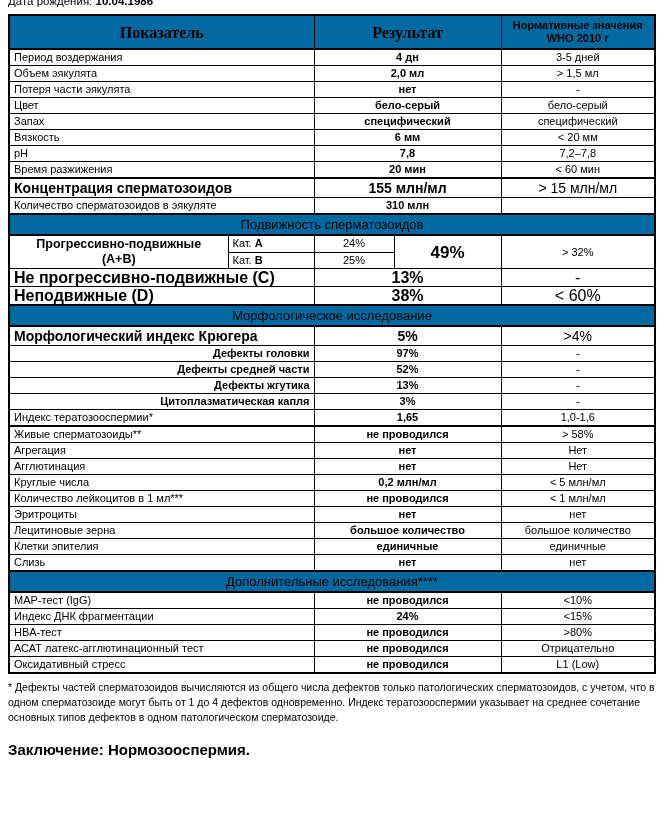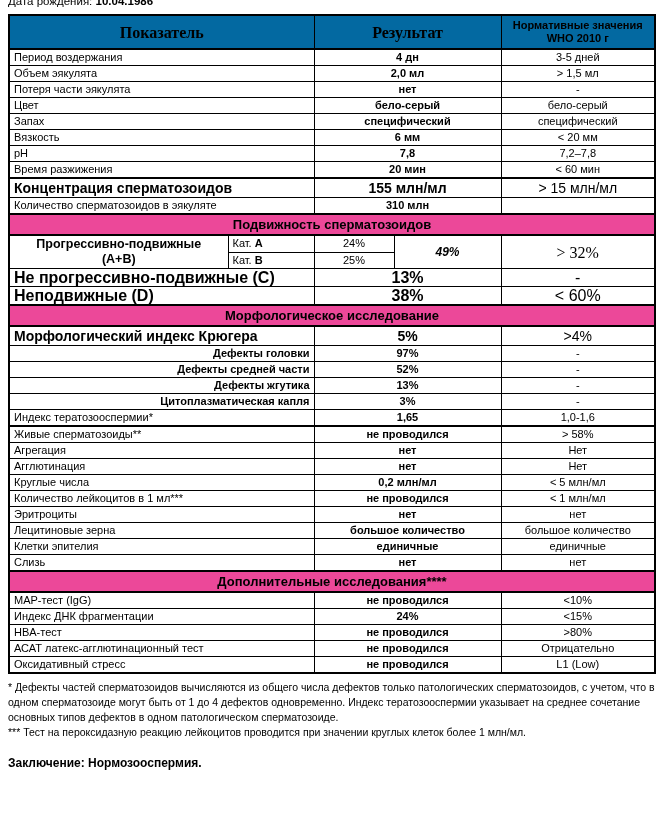--- a/index.html
+++ b/index.html
@@ -16,41 +16,41 @@
   .report td, .report th { border:1px solid #000; padding:1px 4px; font-size:11px; line-height:13px;
                            overflow:hidden; white-space:nowrap; vertical-align:middle; }
 
   
   tr.head th { background:#0369a1; }
   th.main { font-family:"Liberation Serif", serif; font-size:16px; font-weight:bold; padding:6px 4px; }
   th.normhead { font-size:11px; line-height:13px; font-weight:bold; padding:3px 8px; }
   tr.head th { border-bottom:2px solid #000; }
 
   
-  tr.section td { background:#ec4899; text-align:center; font-weight:bold; font-size:13px;
+  tr.section td { background:#0369a1; text-align:center; font-weight:normal; font-size:13px;
                   line-height:15px; padding:2px 4px; border-top:2px solid #000; border-bottom:2px solid #000; }
 
   .lbl { text-align:left; }
   .res { text-align:center; font-weight:bold; }
   .val { text-align:center; }
   .nrm { text-align:center; }
 
   tr.emph td { font-size:14px; line-height:16px; }
   tr.emph td.lbl { font-weight:bold; }
   tr.mid td { font-size:16px; line-height:15px; }
   tr.mid td.lbl { font-weight:bold; }
   td.lbl-r { text-align:right; font-weight:bold; }
   td.catcell b { font-weight:bold; }
   td.biglbl { font-weight:bold; font-size:12.5px; text-align:center; line-height:15px; }
   tr.thicktop td { border-top:2px solid #000; }
 
   
   .footnotes { width:648px; margin-top:6px; font-size:10.5px; line-height:15px; }
   .footnotes div { white-space:normal; }
-  .conclusion { margin-top:16px; font-size:12px; font-weight:bold; }
+  .conclusion { margin-top:16px; font-size:15px; font-weight:bold; }
 </style>
 </head>
 <body>
 
 <div class="page">
 
   <div class="topline">
     <div class="inner">
       <span>Дата рождения:</span>
       <b>10.04.1986</b>
@@ -131,22 +131,22 @@
       <td colspan="5">Подвижность сперматозоидов</td>
     </tr>
 
     <tr>
       <td class="biglbl" rowspan="2">
         <div>Прогрессивно-подвижные</div>
         <div>(А+В)</div>
       </td>
       <td class="lbl catcell"><span>Кат. </span><b>А</b></td>
       <td class="val">24%</td>
-      <td class="res" rowspan="2" style="font-size:12px;font-style:italic;">49%</td>
-      <td class="nrm" rowspan="2" style="font-size:16px;font-family:Liberation Serif, serif;">&gt; 32%</td>
+      <td class="res" rowspan="2" style="font-size:17px;">49%</td>
+      <td class="nrm" rowspan="2" style="font-size:11px;">&gt; 32%</td>
     </tr>
     <tr>
       <td class="lbl catcell"><span>Кат. </span><b>В</b></td>
       <td class="val">25%</td>
     </tr>
     <tr class="mid">
       <td class="lbl" colspan="2">Не прогрессивно-подвижные (С)</td>
       <td class="res" colspan="2">13%</td>
       <td class="nrm">-</td>
     </tr>
@@ -263,18 +263,17 @@
     <tr>
       <td class="lbl" colspan="2">Оксидативный стресс</td>
       <td class="res" colspan="2">не проводился</td>
       <td class="nrm">L1 (Low)</td>
     </tr>
   </tbody>
     </table>
 
   <div class="footnotes">
     <div>* Дефекты частей сперматозоидов вычисляются из общего числа дефектов только патологических сперматозоидов, с учетом, что в одном сперматозоиде могут быть от 1 до 4 дефектов одновременно. Индекс тератозооспермии указывает на среднее сочетание основных типов дефектов в одном патологическом сперматозоиде.</div>
-    <div>*** Тест на пероксидазную реакцию лейкоцитов проводится при значении круглых клеток более 1 млн/мл.</div>
   </div>
 
   <div class="conclusion">Заключение: Нормозооспермия.</div>
 
 </div>
 
 </body></html>

